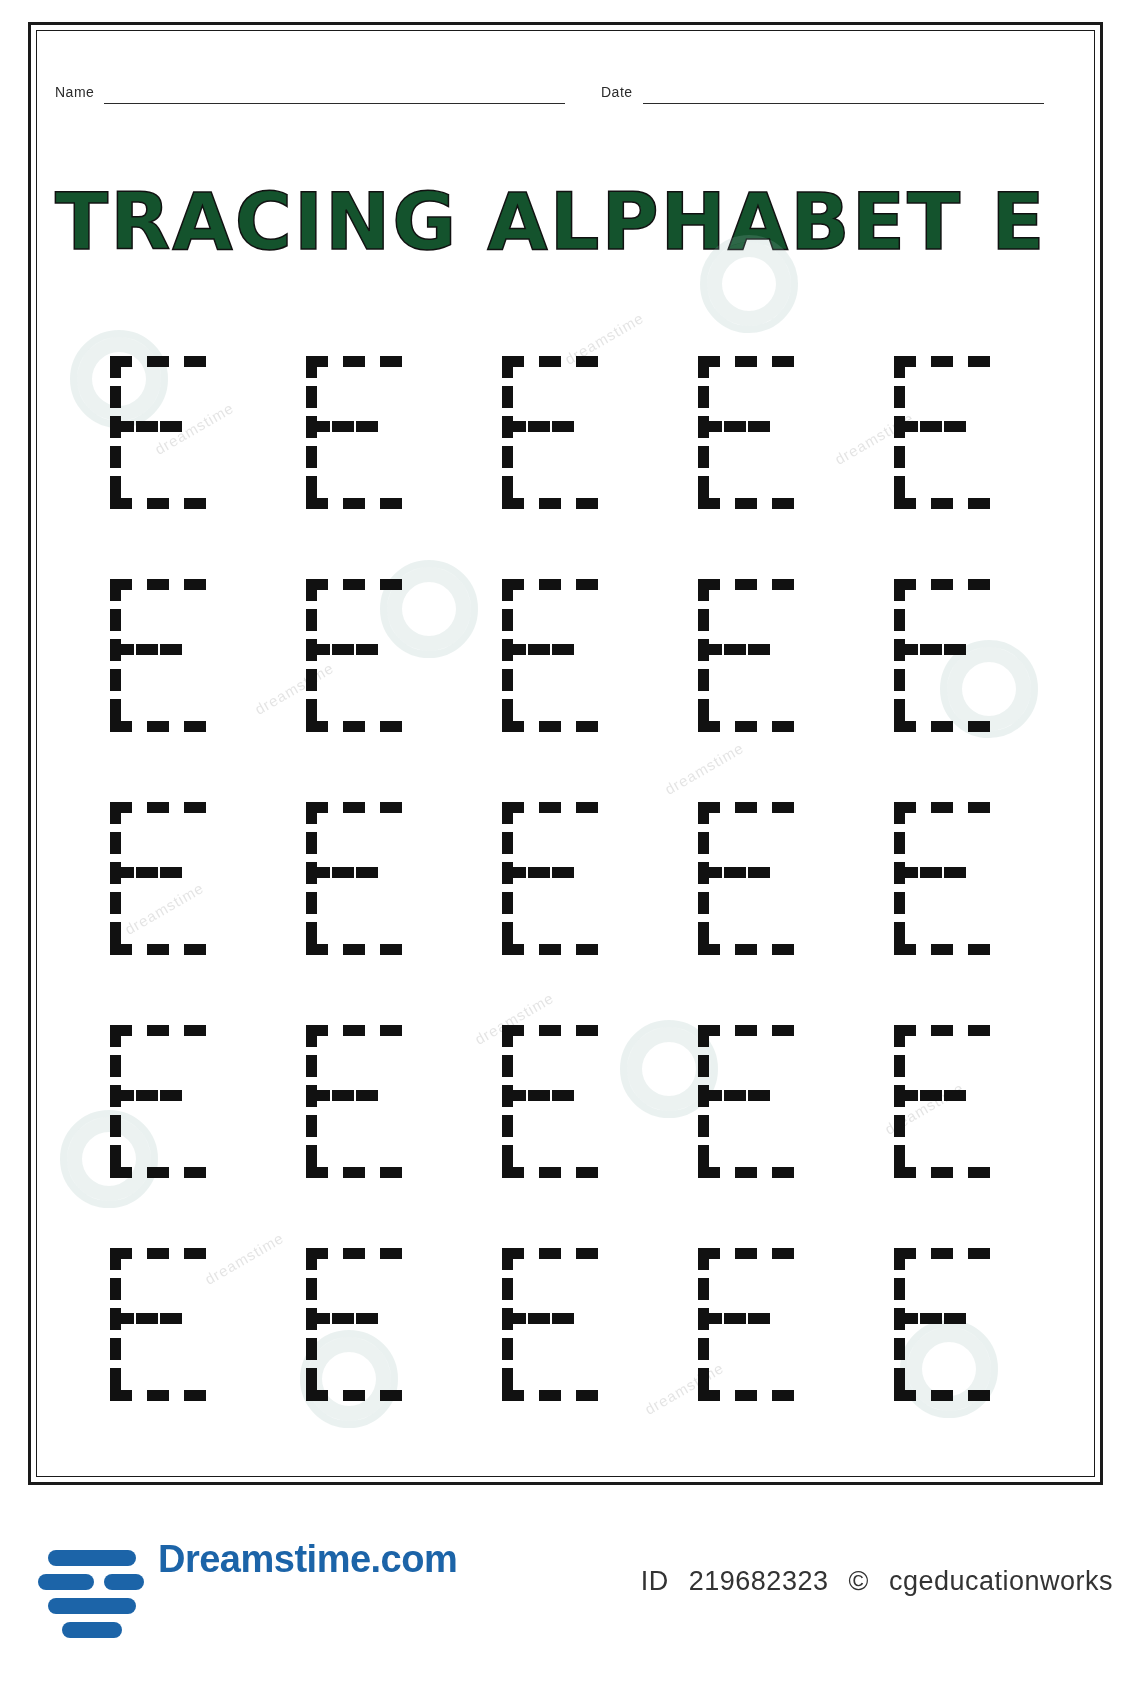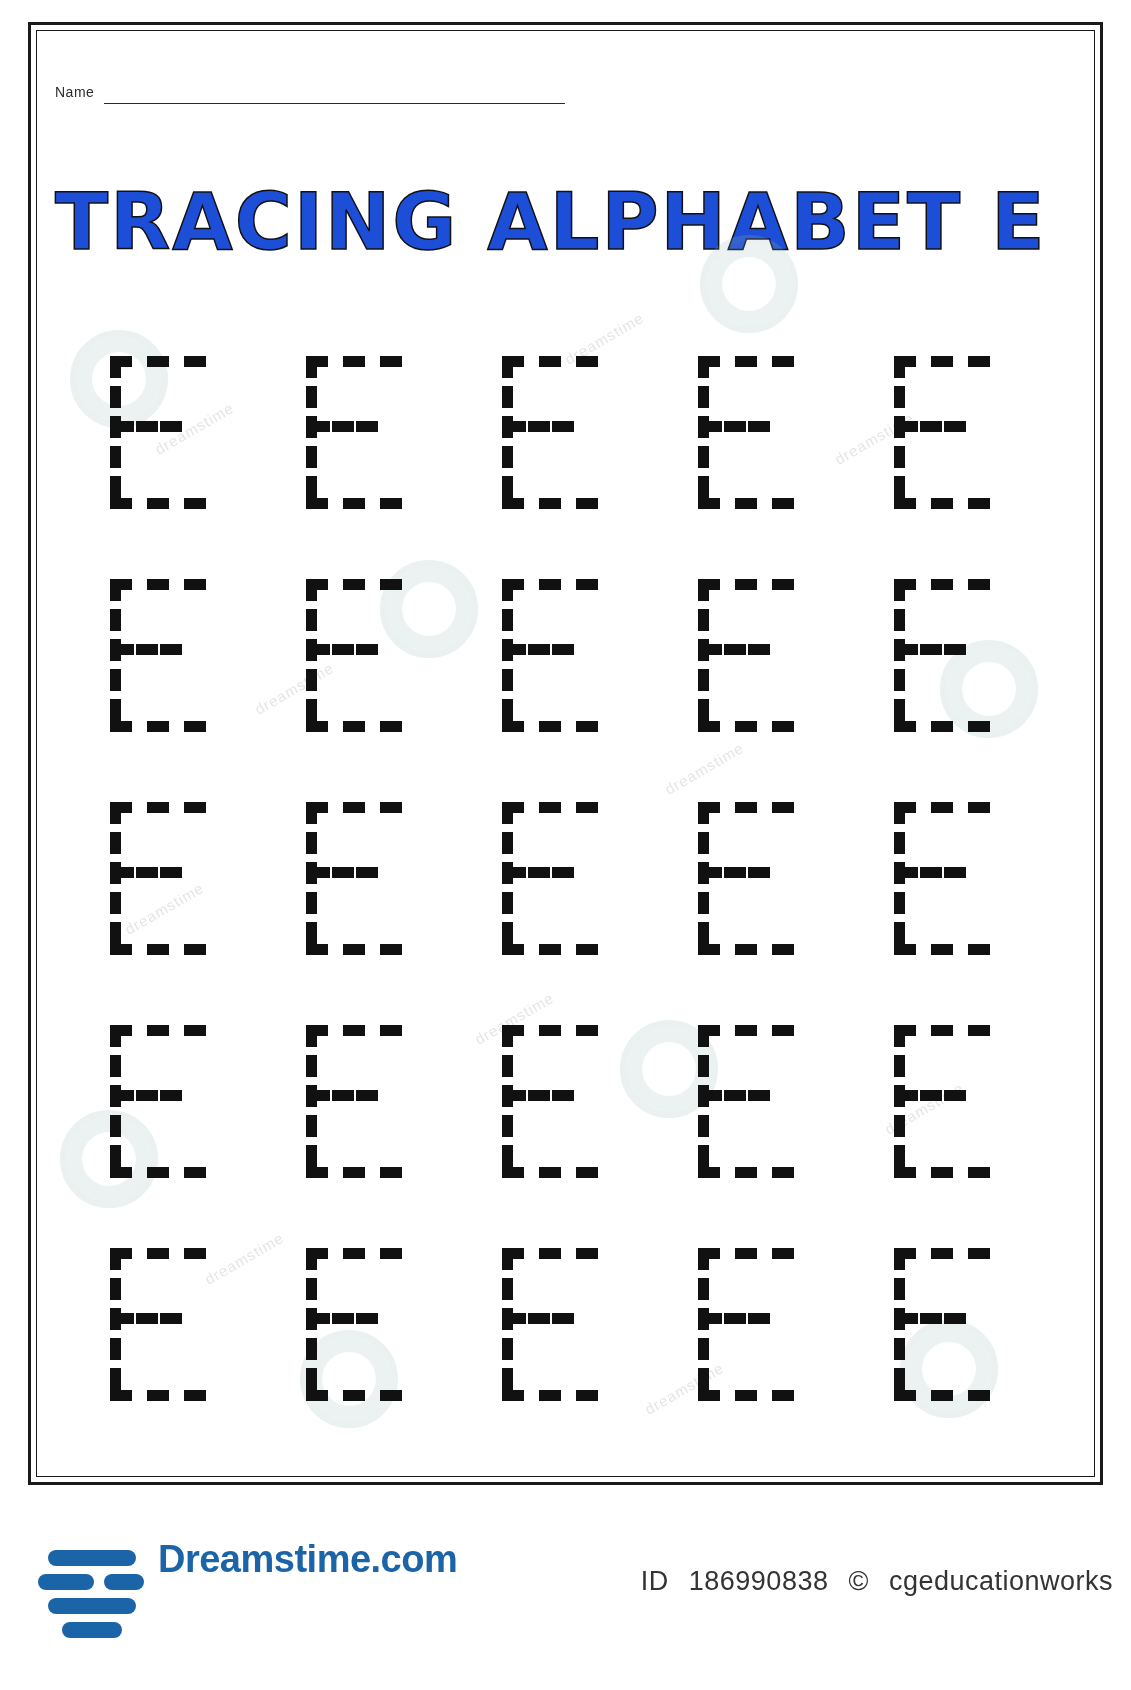--- a/index.html
+++ b/index.html
@@ -82,21 +82,21 @@
     position: absolute;
     left: 55px;
     top: 178px;
     width: 990px;
     text-align: center;
     font-family: "DejaVu Sans", sans-serif;
     font-weight: bold;
     font-size: 78px;
     line-height: 88px;
     letter-spacing: 2px;
-    color: #1d4ed8;
+    color: #14532d;
     -webkit-text-stroke: 1.5px #111111;
     white-space: nowrap;
   }
 
   
   .grid {
     position: absolute;
     left: 60px;
     top: 315px;
     width: 980px;
@@ -232,20 +232,24 @@
 <div class="page">
 
   <div class="page-border-outer"></div>
   <div class="page-border-inner"></div>
 
   <div class="field" id="name-field">
     <span class="field-label">Name</span>
     <span class="field-rule"></span>
   </div>
 
+  <div class="field" id="date-field">
+    <span class="field-label">Date</span>
+    <span class="field-rule"></span>
+  </div>
 
   <div class="title">TRACING ALPHABET E</div>
 
   <div class="wm-layer">
     <div class="wm-spiral" style="left:70px;  top:330px;"></div>
     <div class="wm-spiral" style="left:700px; top:235px;"></div>
     <div class="wm-spiral" style="left:380px; top:560px;"></div>
     <div class="wm-spiral" style="left:940px; top:640px;"></div>
     <div class="wm-spiral" style="left:60px;  top:1110px;"></div>
     <div class="wm-spiral" style="left:620px; top:1020px;"></div>
@@ -476,19 +480,19 @@
       <div class="band" style="left:4px;  top:36px;  width:56px; height:16px; border-radius:8px;"></div>
       <div class="band" style="left:70px; top:36px;  width:40px; height:16px; border-radius:8px;"></div>
       <div class="band" style="left:14px; top:60px;  width:88px; height:16px; border-radius:8px;"></div>
       <div class="band" style="left:28px; top:84px;  width:60px; height:16px; border-radius:8px;"></div>
     </div>
     <div class="dt-name">Dreamstime.com</div>
   </div>
   <div class="dt-id">
     <span>ID</span>
     <span class="sep"></span>
-    <span>186990838</span>
+    <span>219682323</span>
     <span class="sep"></span>
     <span>©</span>
     <span class="sep"></span>
     <span>cgeducationworks</span>
   </div>
 </div>
 
 </body></html>

